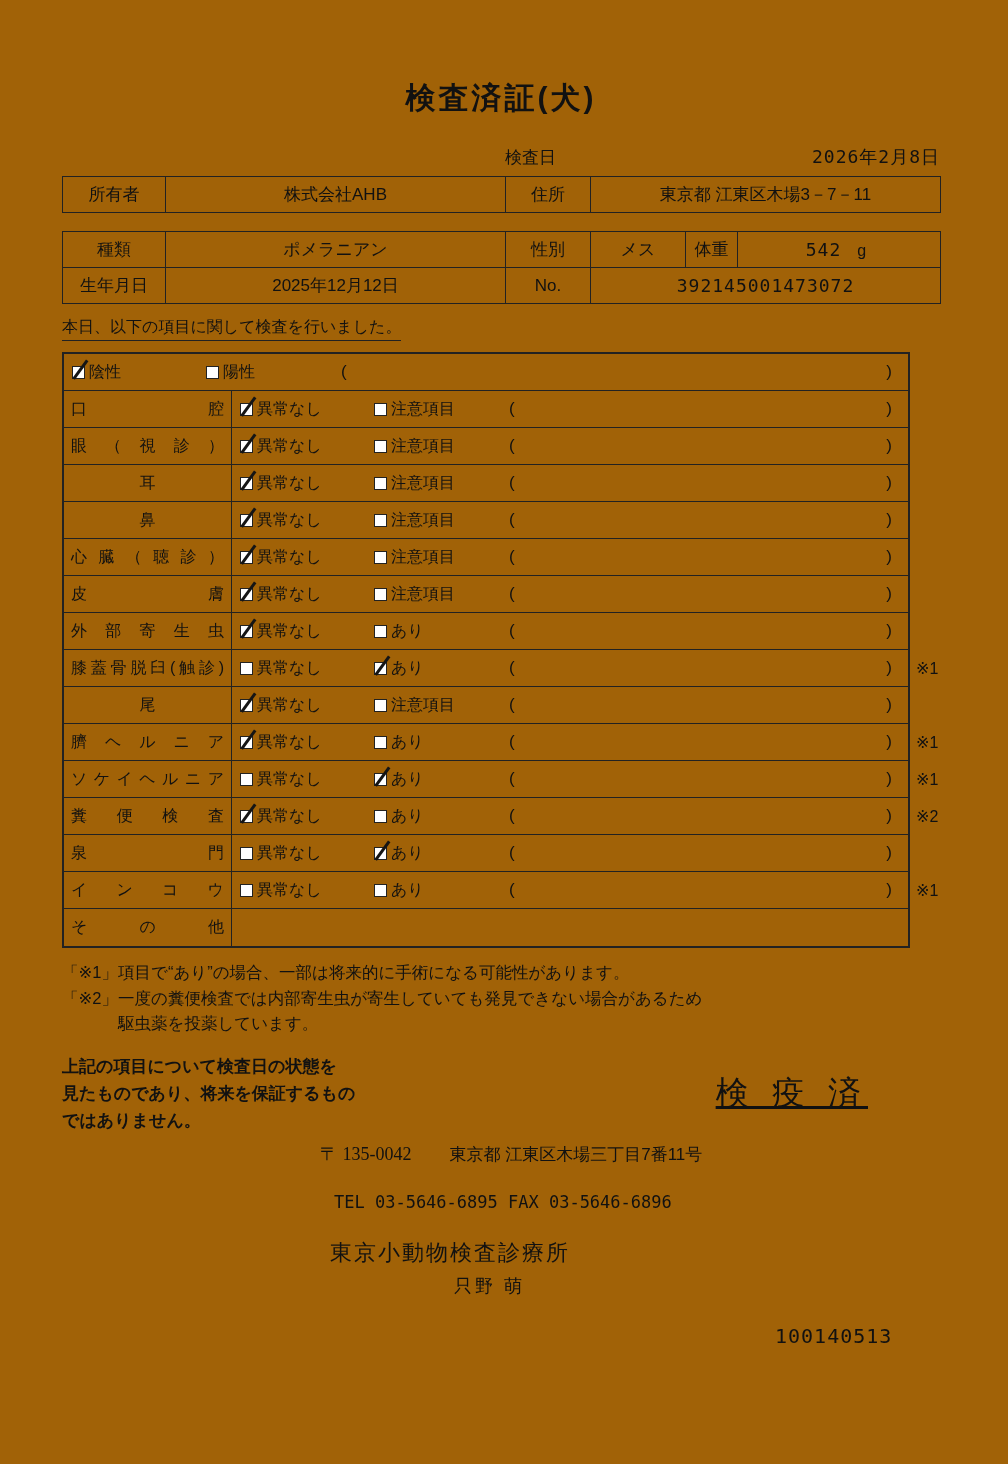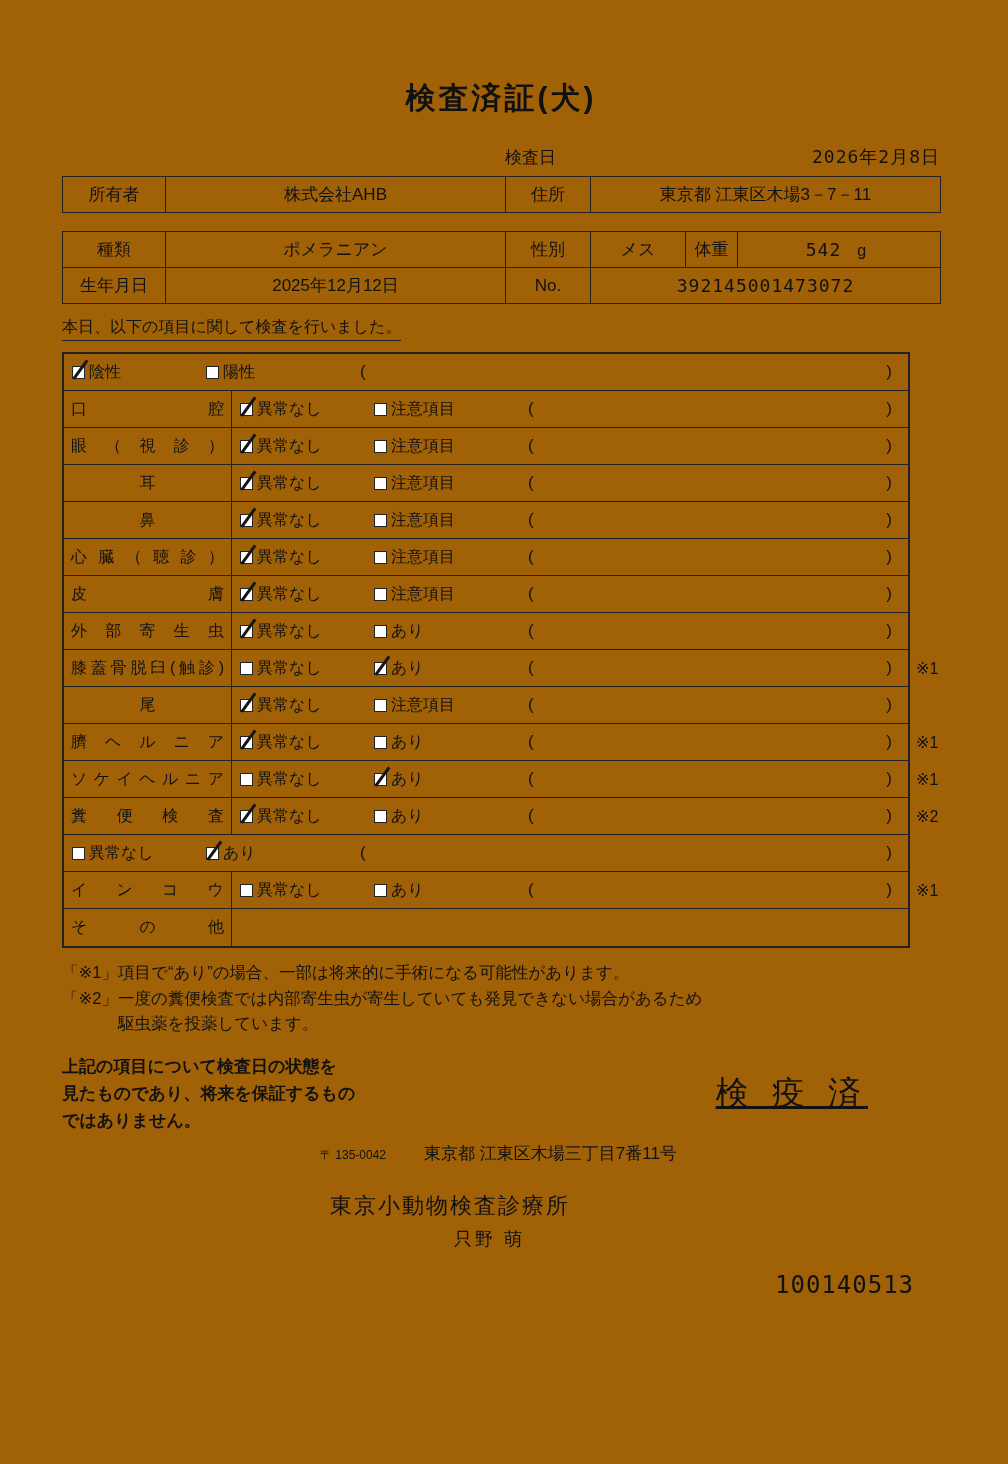--- a/index.html
+++ b/index.html
@@ -27,40 +27,40 @@
 
   .checklist { position:relative; width:848px; border:2px solid #222; }
   .crow { position:relative; display:flex; height:37px; align-items:center; border-bottom:1px solid #222; font-size:16px; }
   .crow:last-child { border-bottom:none; }
   .lcell { width:168px; height:100%; border-right:1.5px solid #222; display:flex; align-items:center; padding:0 7px; }
   .jlabel { width:100%; text-align:justify; text-align-last:justify; white-space:nowrap; }
   .jlabel.center { text-align:center; text-align-last:center; }
   .ocell { flex:1; display:flex; align-items:center; height:100%; padding-left:8px; }
   .opt { display:flex; align-items:center; }
   .opt1 { width:134px; }
-  .opt2 { width:154px; }
+  .opt2 { width:135px; }
   .cb { width:13px; height:13px; border:1.6px solid #222; margin-right:4px; position:relative; flex:none; background:#fff; }
   .cb.checked::after { content:""; position:absolute; width:2.5px; height:23px; background:#151515; left:6px; top:-9px; transform:rotate(36deg); }
   .parens { flex:1; display:flex; justify-content:space-between; padding-right:16px; font-size:17px; }
   .note { position:absolute; left:100%; margin-left:8px; font-size:16px; white-space:nowrap; }
   .hidden-opts .opt, .hidden-opts .parens { visibility:hidden; }
 
   .notes { margin-top:12px; font-size:16.5px; line-height:1.55; }
   .notes .indent { padding-left:56px; }
 
   .disc-row { display:flex; align-items:center; margin-top:16px; width:878px; }
   .disclaimer { font-size:17px; font-weight:bold; line-height:1.6; }
   .stamp { margin-left:auto; margin-right:72px; font-size:33px; letter-spacing:7px;text-decoration:underline; }
 
   .addr-line { display:flex; gap:38px; margin:8px 0 0 258px; font-size:17px; align-items:baseline; }
-  .addr-line .postal { font-family:Liberation Sans, sans-serif; font-size:12px; }
+  .addr-line .postal { font-family:Liberation Serif, serif; font-size:18px; }
   .tel-line { margin:26px 0 0 272px; font-family:"DejaVu Sans Mono","Liberation Mono",monospace; font-size:17px; }
   .clinic { margin:26px 0 0 268px; font-size:22px; letter-spacing:2px; }
   .examiner { margin:6px 0 0 392px; font-size:18px; letter-spacing:3px; }
-  .serial { margin:20px 0 0 713px; font-family:"DejaVu Sans Mono","Liberation Mono",monospace; font-size:24px; letter-spacing:1px; }
+  .serial { margin:26px 0 0 713px; font-family:"DejaVu Sans Mono","Liberation Mono",monospace; font-size:20px; letter-spacing:1px; }
 </style>
 </head>
 <body>
 
 <div class="page">
 
   <h1 class="title">検査済証(犬)</h1>
 
   <div class="date-row">
     <span class="dl">検査日</span>
@@ -365,20 +365,23 @@
           <span class="o2">あり</span>
         </span>
         <span class="parens">
           <span class="po">(</span>
           <span class="pc">)</span>
         </span>
       </div>
       <span class="note">※2</span>
     </div>
       <div class="crow">
+      <div class="lcell">
+        <span class="jlabel">泉 門</span>
+      </div>
       <div class="ocell">
         <span class="opt opt1">
           <span class="cb cb1"></span>
           <span class="o1">異常なし</span>
         </span>
         <span class="opt opt2">
           <span class="cb cb2 checked"></span>
           <span class="o2">あり</span>
         </span>
         <span class="parens">
@@ -443,19 +446,20 @@
       <div>ではありません。</div>
     </div>
     <div class="stamp">検 疫 済</div>
   </div>
 
   <div class="addr-line">
     <span class="postal">〒 135-0042</span>
     <span>東京都 江東区木場三丁目7番11号</span>
   </div>
 
+  <div class="tel-line">TEL 03-5646-6895  FAX 03-5646-6896</div>
 
   <div class="clinic">東京小動物検査診療所</div>
   <div class="examiner">只野 萌</div>
 
   <div class="serial">100140513</div>
 
 </div>
 
 </body></html>

